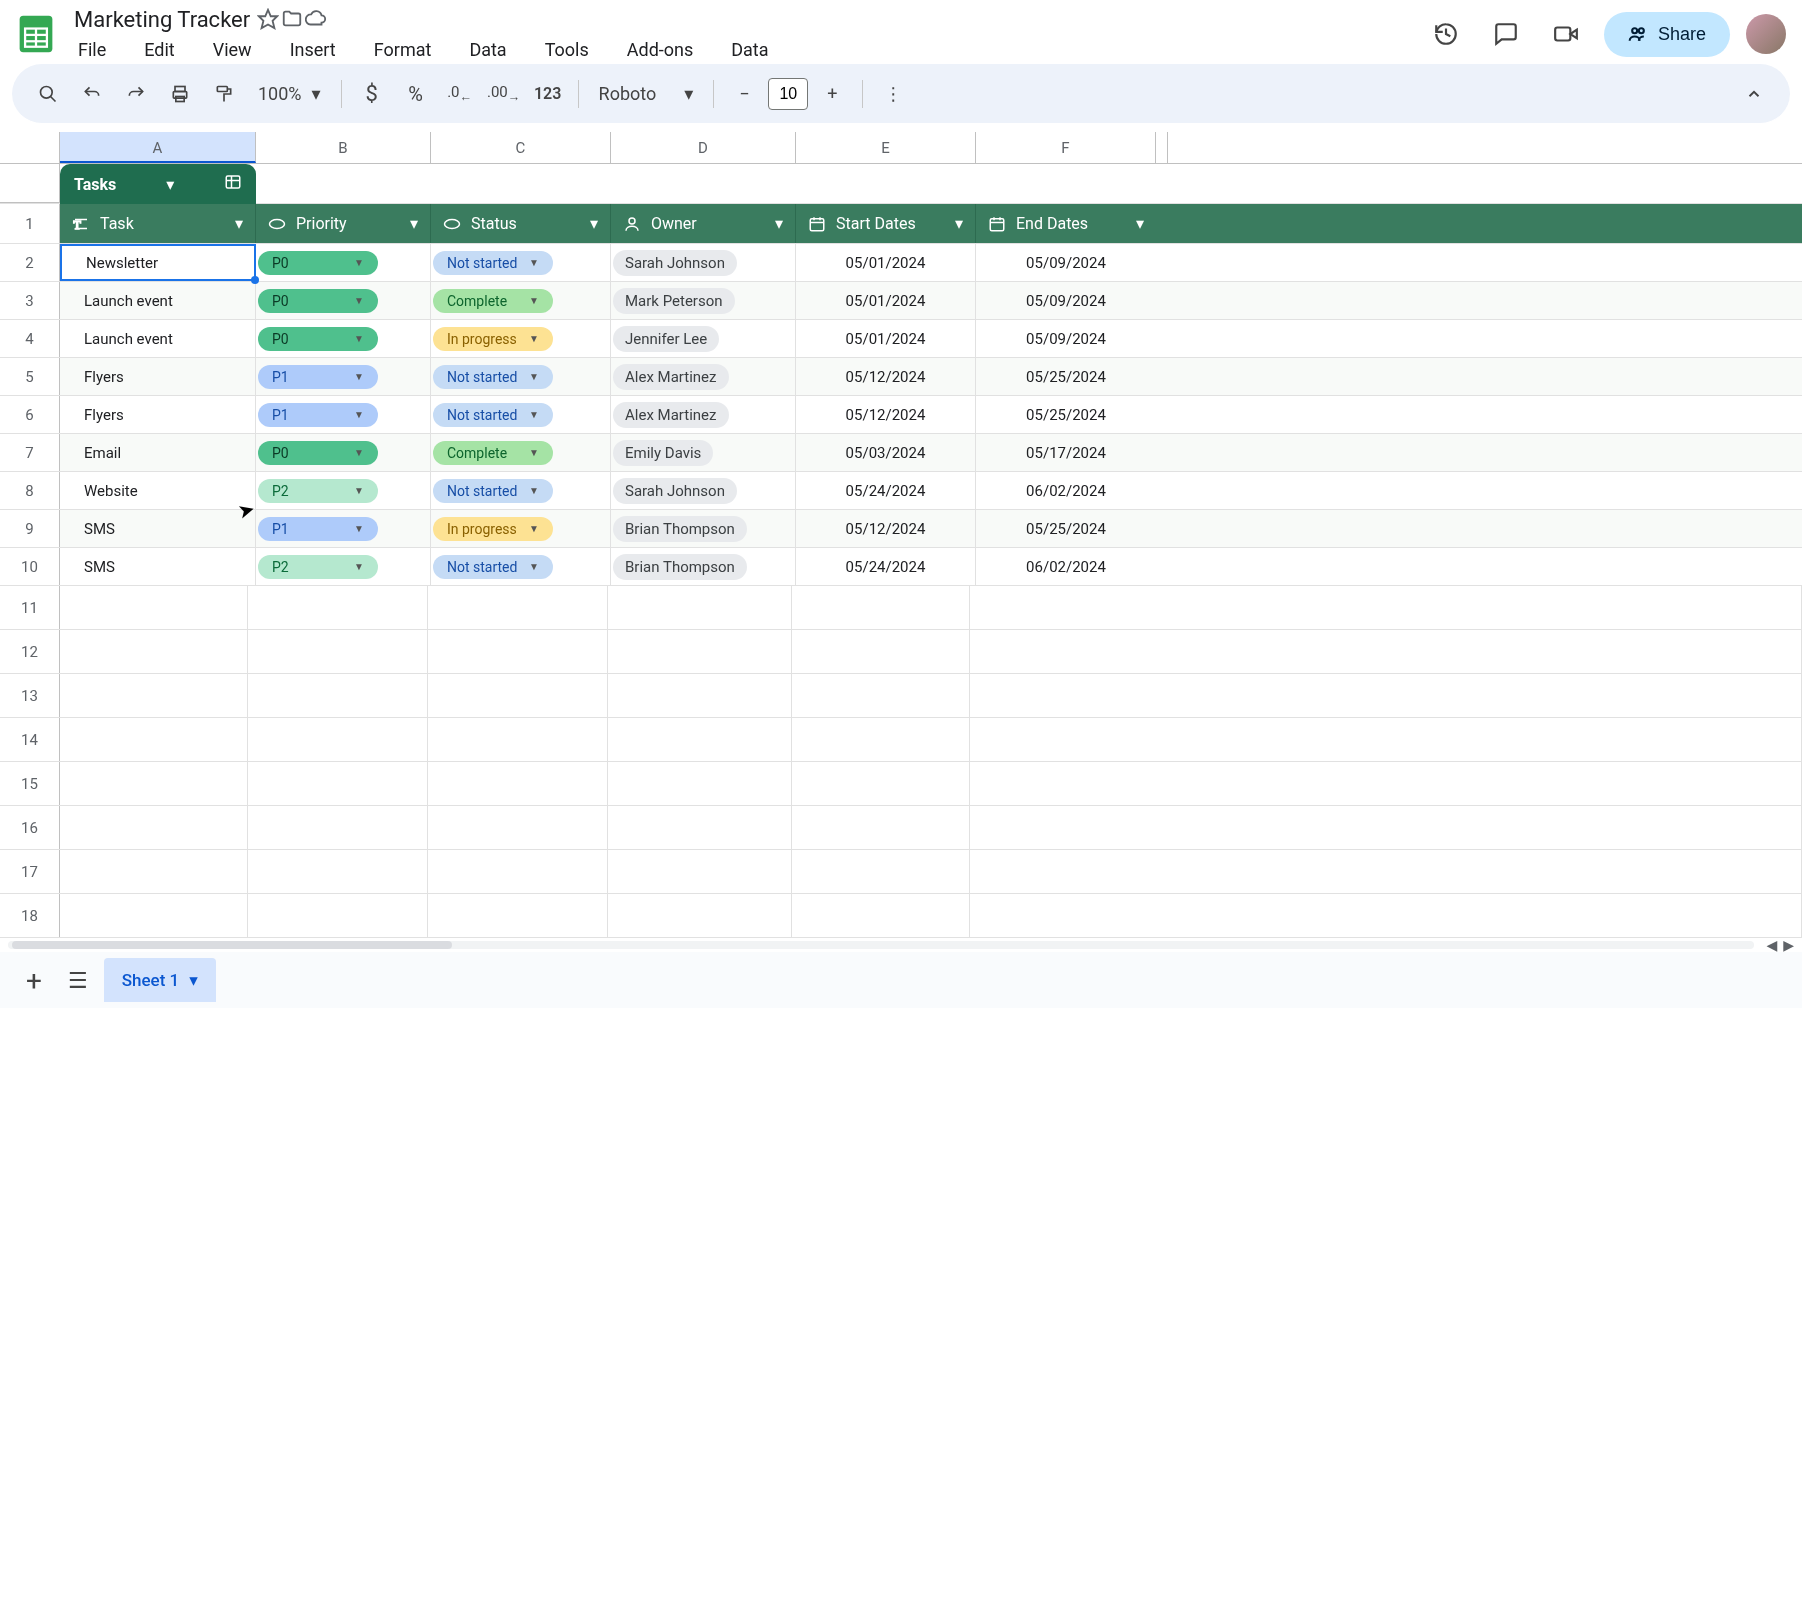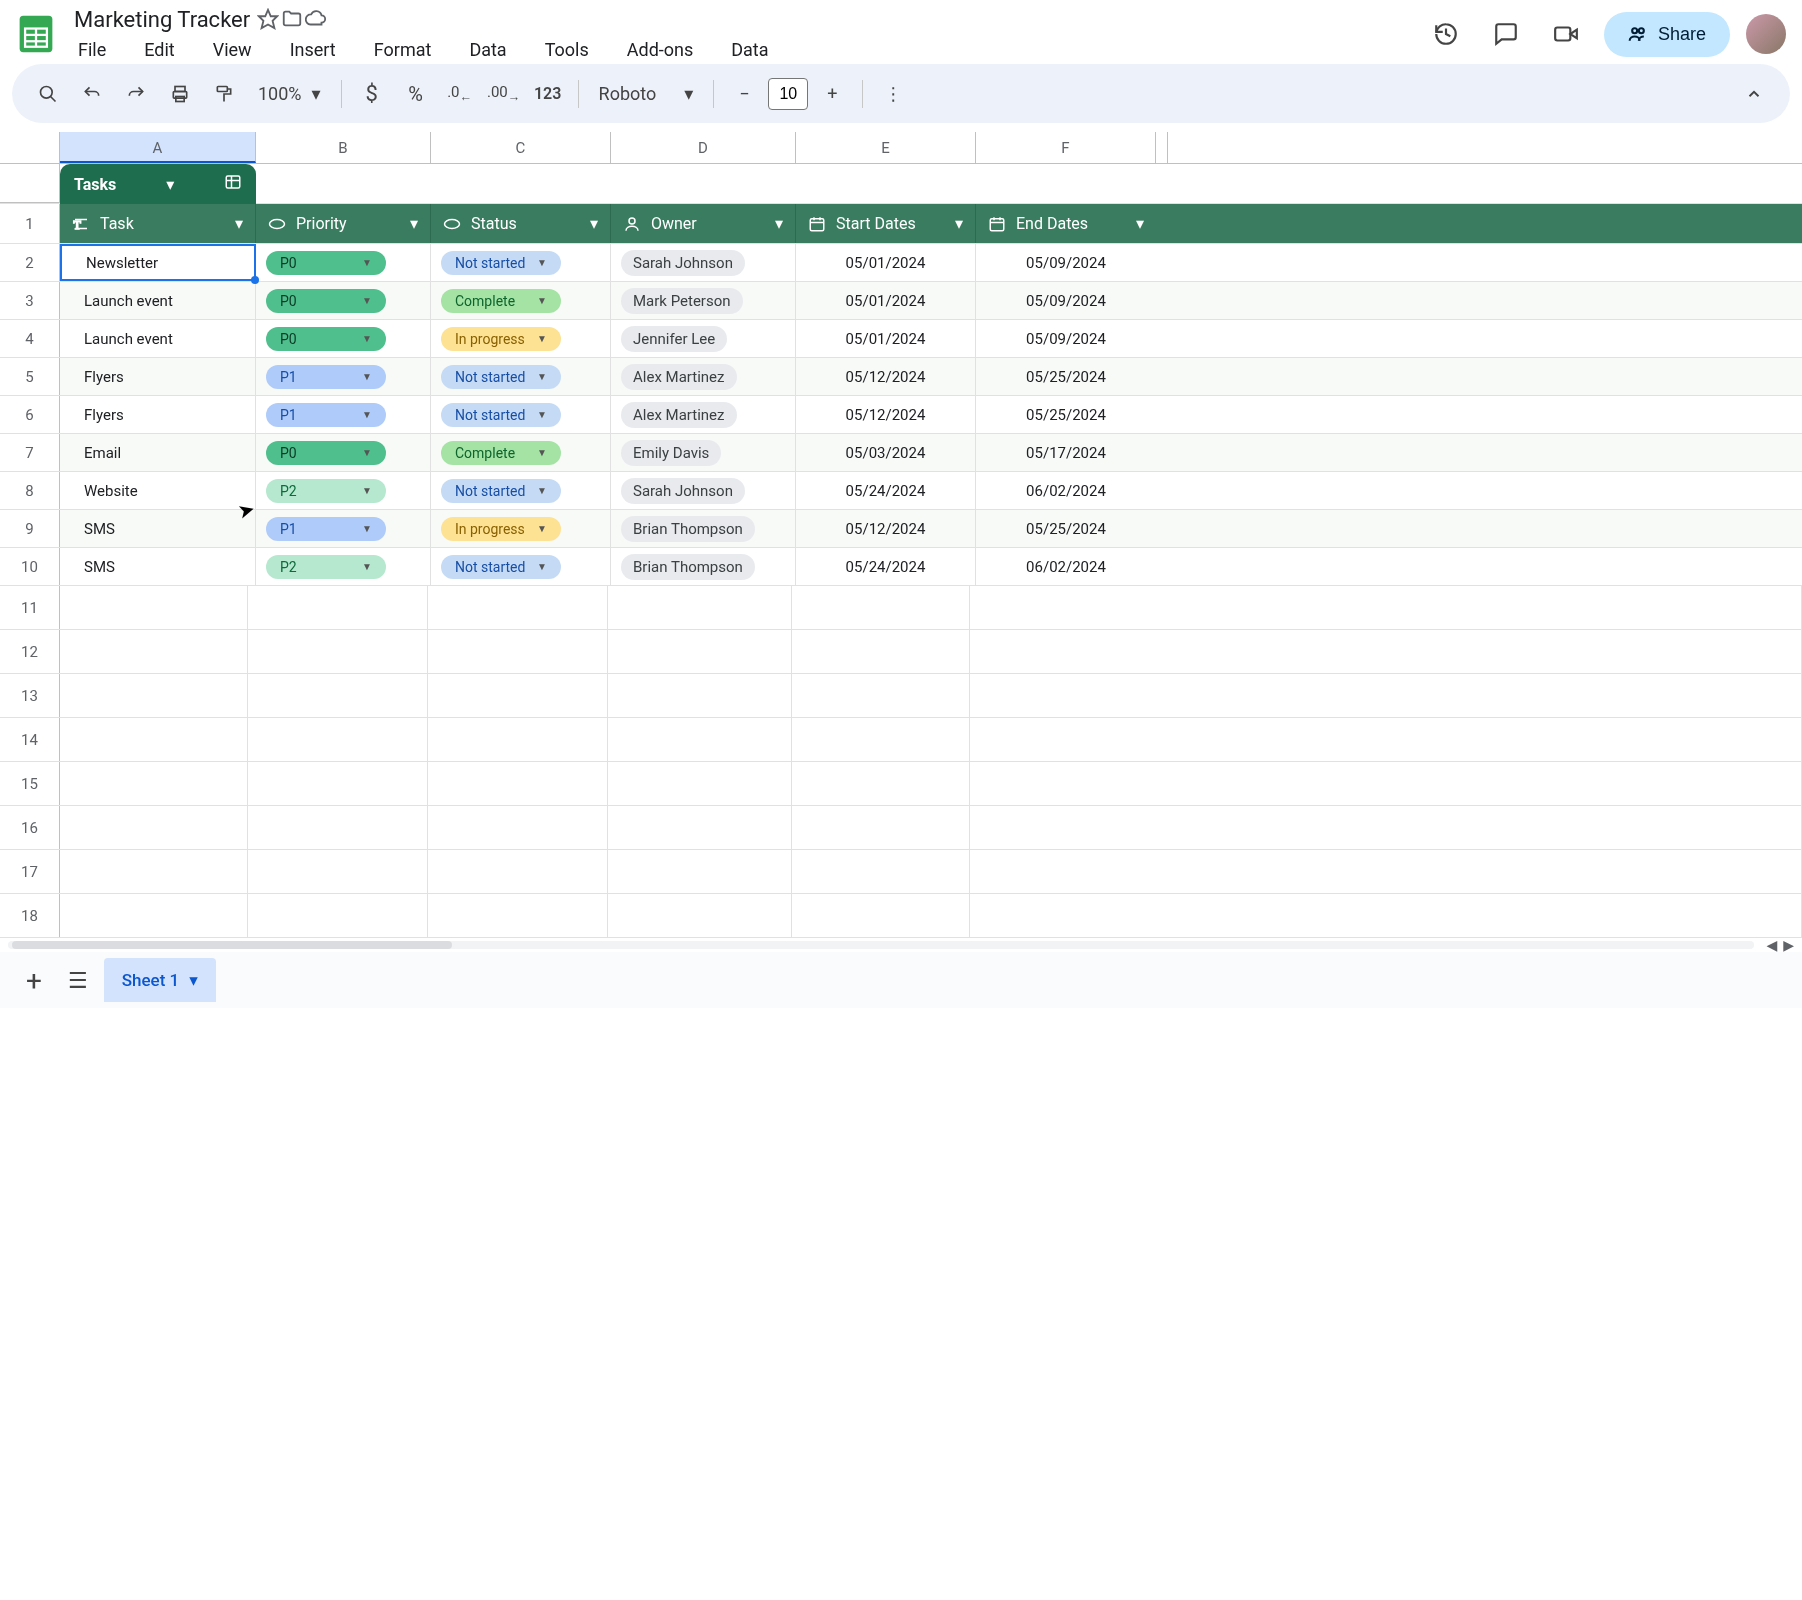--- a/index.html
+++ b/index.html
@@ -34,21 +34,21 @@
 .col-headers { display: flex; height: 32px; background: #fff; border-bottom: 1px solid #c0c0c0; }
 .corner { width: 60px; border-right: 1px solid #c0c0c0; background: #fff; }
 .col-h { text-align: center; font-size: 15px; color: #5f6368; border-right: 1px solid #c0c0c0; line-height: 32px; }
 .col-h.active { background: #d3e3fd; border-bottom: 2px solid #0b57d0; }
 
 
 .grid-wrap { position: relative; }
 .row { display: flex; height: 38px; border-bottom: 1px solid #e1e1e1; }
 .row.hrow { height: 40px; }
 .rownum { width: 60px; border-right: 1px solid #c0c0c0; text-align: center; font-size: 15px; color: #5f6368; display: flex; align-items: center; justify-content: center; background: #fff; }
-.cell { border-right: 1px solid #e1e1e1; display: flex; align-items: center; padding: 0 10px; font-size: 15px; position: relative; }
+.cell { border-right: 1px solid #e1e1e1; display: flex; align-items: center; padding: 0 2px; font-size: 15px; position: relative; }
 
 
 .table-tab { position: absolute; left: 60px; top: 0; height: 40px; background: #1f6d4f; color: #fff; border-radius: 10px 10px 0 0; display: flex; align-items: center; padding: 0 14px; gap: 50px; z-index: 5; }
 .table-tab-name { font-size: 16px; font-weight: 700; }
 .tabrow { height: 40px; }
 .tabrow .rownum { border-bottom: 1px solid #c0c0c0; }
 
 
 .th-row { background: #3a7c5f; }
 .th-row .rownum { background: #fff; }

